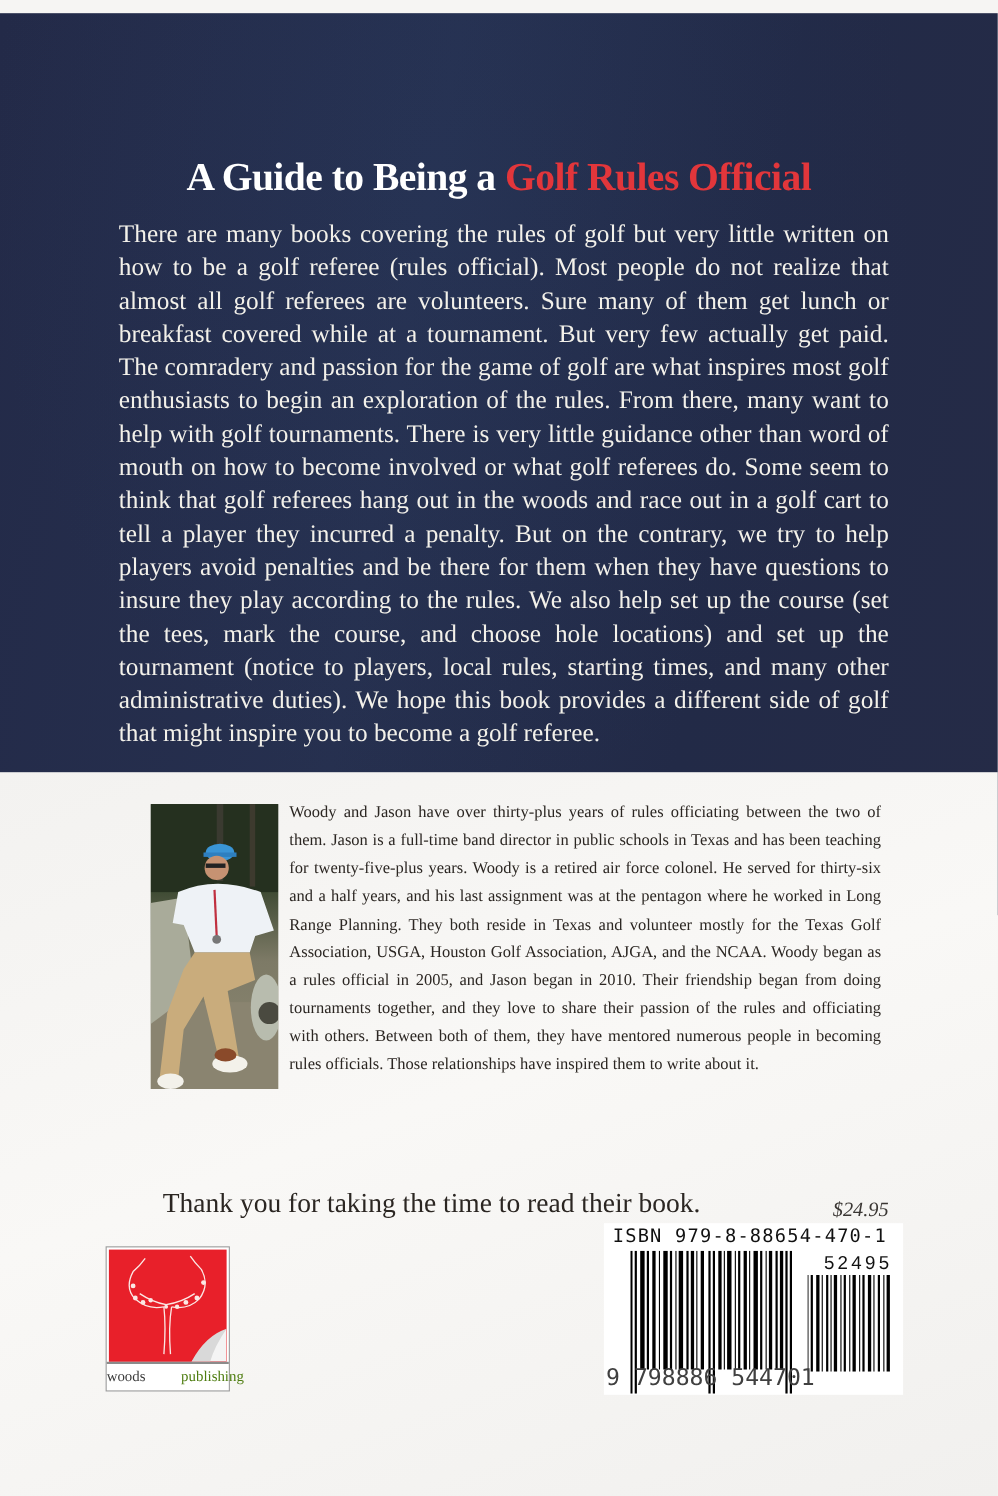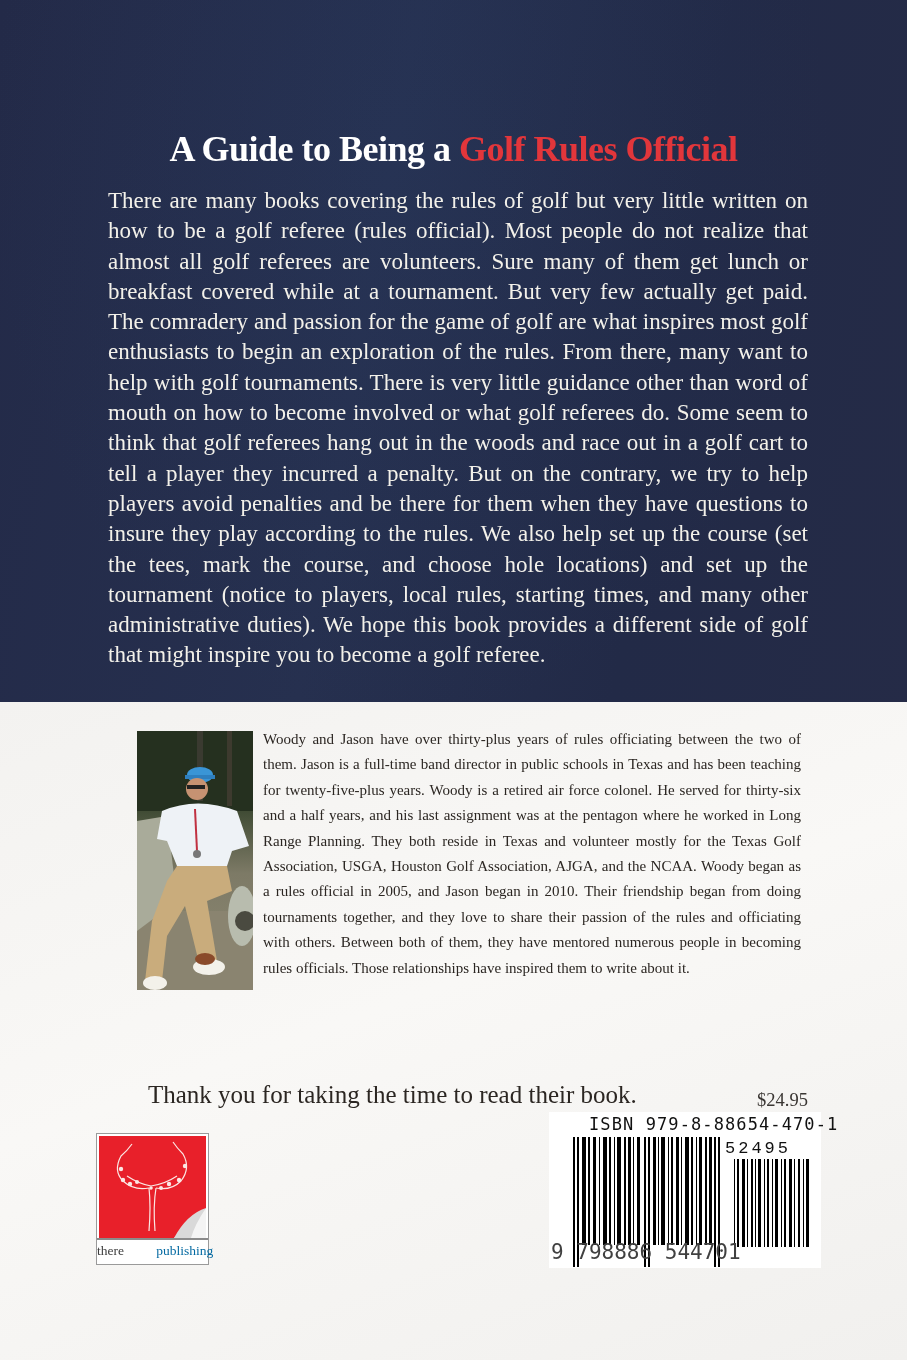--- a/index.html
+++ b/index.html
@@ -2,21 +2,21 @@
 <html><head>
   <meta charset="utf-8">
   <style>
     html, body { margin: 0; padding: 0; }
     body {
       width: 907px; height: 1360px; overflow: hidden; position: relative;
       background: #f6f5f3;
       font-family: "Liberation Serif", "DejaVu Serif", serif;
     }
     .top {
-      position: absolute; left: 0; top: 0; width: 907px; height: 820px;
+      position: absolute; left: 0; top: 12px; width: 907px; height: 820px;
       background:
         radial-gradient(ellipse at 45% 20%, rgba(40,60,100,0.25), rgba(0,0,0,0) 60%),
         linear-gradient(100deg, #232a48 0%, #26304f 40%, #222a47 70%, #252b47 100%);
     }
     .title {
       position: absolute; left: 0; width: 907px; top: 128px;
       text-align: center; font-weight: bold; font-size: 36px;
       letter-spacing: -0.5px; color: #ffffff; white-space: nowrap;
     }
     .title .accent { color: #e2363b; }
@@ -38,34 +38,34 @@
       float: left; width: 116px; height: 259px; margin: 4px 10px 2px 0;
       position: relative; overflow: hidden;
       background: linear-gradient(180deg, #2f3b28 0%, #3e4a33 30%, #7d7a66 55%, #8f8a74 100%);
     }
     .thanks {
       position: absolute; left: 148px; top: 1081px;
       color: #2b2622; font-size: 25px;
     }
     .price {
       position: absolute; left: 757px; top: 1090px;
-      color: #3a3633; font-size: 18.5px;
+      color: #3a3633; font-size: 18.5px; font-style: italic;
     }
     .barcode-box {
       position: absolute; left: 549px; top: 1112px; width: 272px; height: 156px;
       background: #ffffff;
     }
     .isbn-text {
       position: absolute; left: 8px; top: 2px;
       font-family: "DejaVu Sans Mono", "Liberation Mono", monospace;
-      font-size: 17px; letter-spacing: 1.1px; color: #111; white-space: nowrap; margin-left: 32px;
+      font-size: 17px; letter-spacing: 1.1px; color: #111; white-space: nowrap;
     }
     .addon-text {
-      position: absolute; left: 176px; top: 27px;
-      font-family: Liberation Mono, monospace;
+      position: absolute; left: 200px; top: 27px;
+      font-family: Liberation Sans, sans-serif;
       font-size: 17px; letter-spacing: 3px; color: #111;
     }
     .bars { position: absolute; left: 24px; top: 25px; }
     .addon-bars { position: absolute; left: 185px; top: 47px; }
     .bar-digits {
       position: absolute; left: 2px; top: 128px;
       font-family: "DejaVu Sans Mono", "Liberation Mono", monospace;
       font-size: 21px; color: #404040; white-space: pre;
     }
     .logo {
@@ -74,21 +74,21 @@
     }
     .logo-red {
       position: absolute; left: 2px; top: 2px; right: 2px; height: 102px;
       background: #e8202a; overflow: hidden;
     }
     .logo-bar { position: absolute; left: 0; right: 0; top: 104px; height: 2px; background: #8b8b8b; }
     .logo-text {
       position: absolute; left: 0; right: 0; top: 109px; text-align: center;
       font-size: 13.5px; color: #3c3c3c; white-space: nowrap;
     }
-    .logo-text .pub { color: #0369a1; margin-left: 29px; }
+    .logo-text .pub { color: #4d7c0f; margin-left: 29px; }
   </style>
 </head>
 <body>
 
 <div class="top">
   <div class="title">
     <span>A Guide to Being a </span><span class="accent">Golf Rules Official</span>
   </div>
   <div class="blurb">There are many books covering the rules of golf but very little written on how to be a golf referee (rules official). Most people do not realize that almost all golf referees are volunteers. Sure many of them get lunch or breakfast covered while at a tournament. But very few actually get paid. The comradery and passion for the game of golf are what inspires most golf enthusiasts to begin an exploration of the rules. From there, many want to help with golf tournaments. There is very little guidance other than word of mouth on how to become involved or what golf referees do. Some seem to think that golf referees hang out in the woods and race out in a golf cart to tell a player they incurred a penalty. But on the contrary, we try to help players avoid penalties and be there for them when they have questions to insure they play according to the rules. We also help set up the course (set the tees, mark the course, and choose hole locations) and set up the tournament (notice to players, local rules, starting times, and many other administrative duties). We hope this book provides a different side of golf that might inspire you to become a golf referee.</div>
 </div>
@@ -206,16 +206,16 @@
         <circle cx="80" cy="44" r="2.2"></circle>
           <circle cx="86" cy="30" r="2.2"></circle>
           <circle cx="52" cy="52" r="1.8"></circle>
       </g>
       <path d="M75 102 L107 72 L107 102 Z" fill="#f4f4f4"></path>
       <path d="M75 102 Q88 78 107 72 Q96 88 92 102 Z" fill="#d9d9d9"></path>
     </svg>
   </div>
   <div class="logo-bar"></div>
   <div class="logo-text">
-    <span>there</span>
+    <span>woods</span>
     <span class="pub">publishing</span>
   </div>
 </div>
 
 </body></html>

